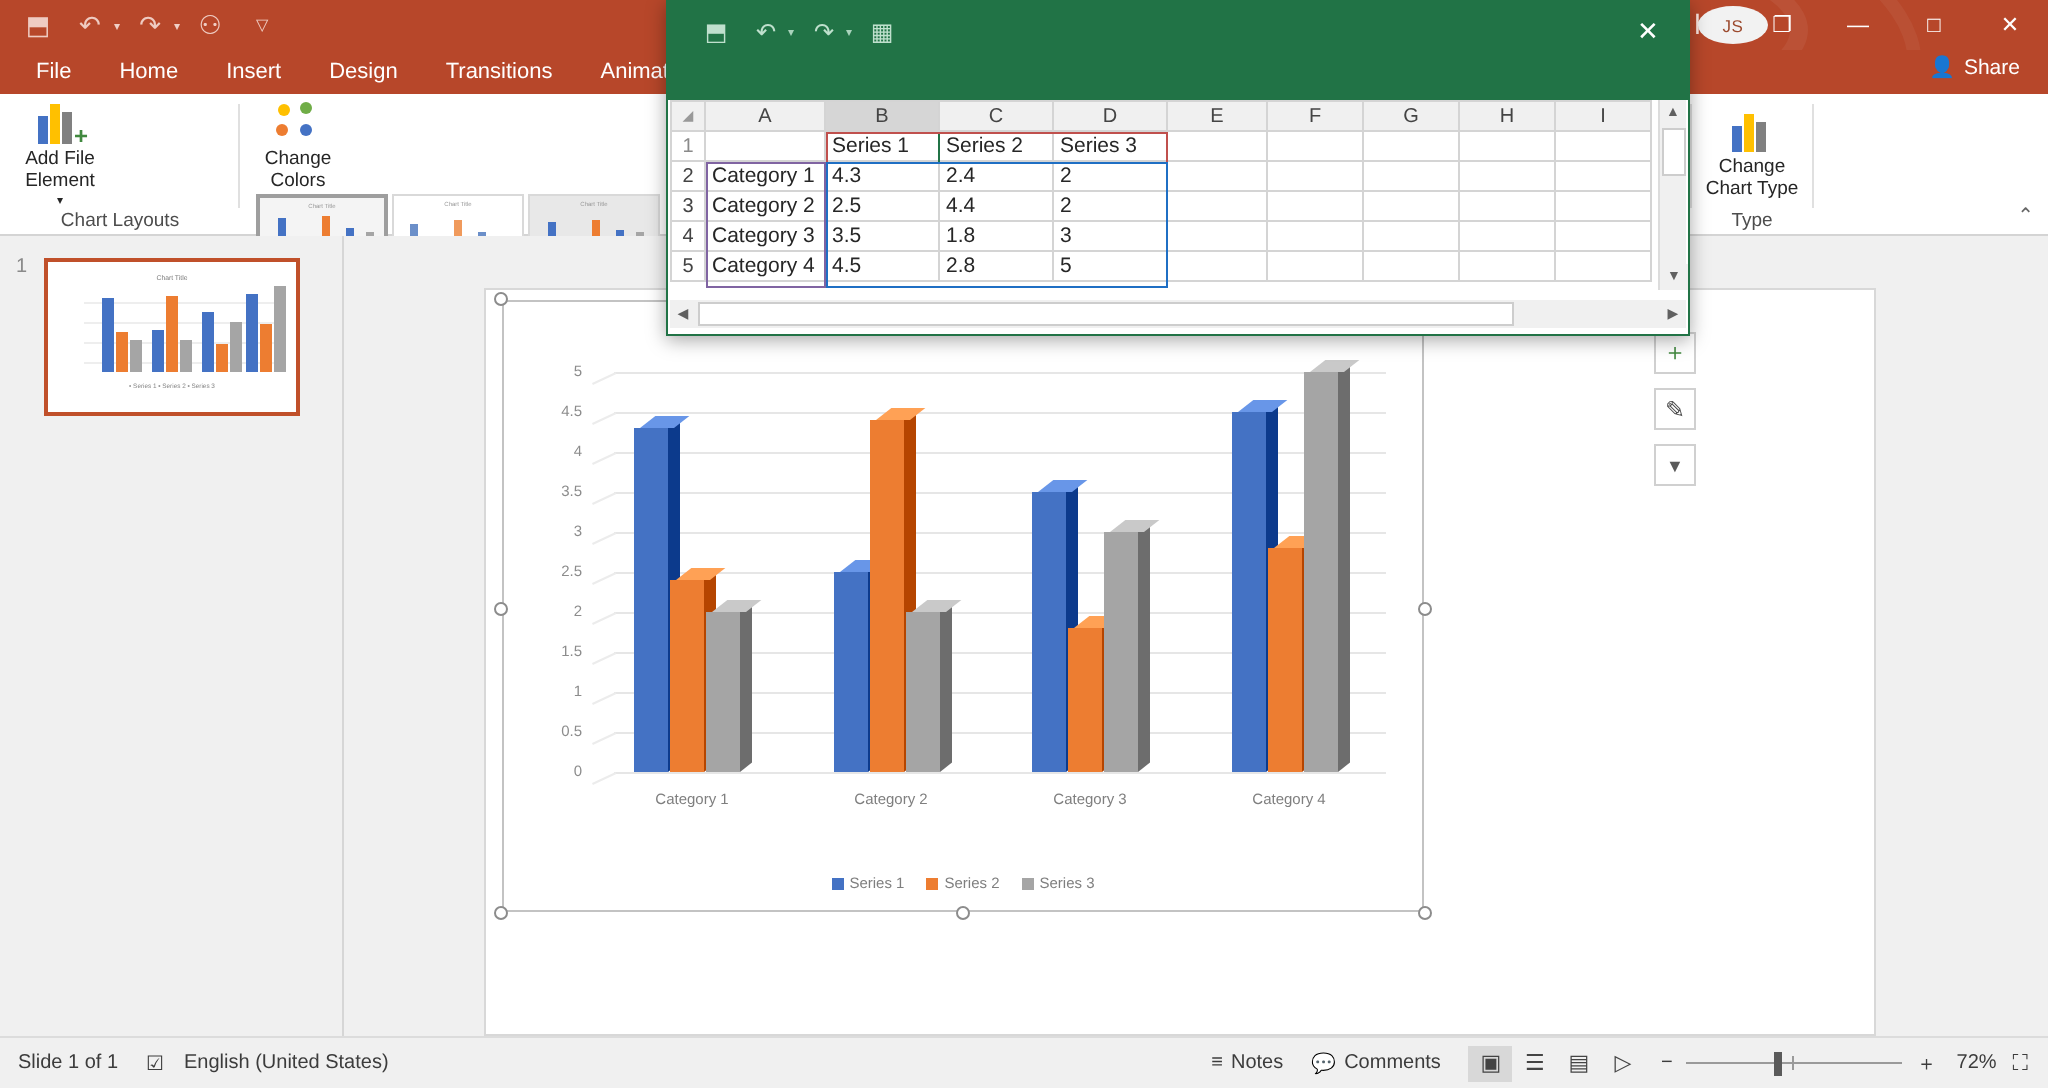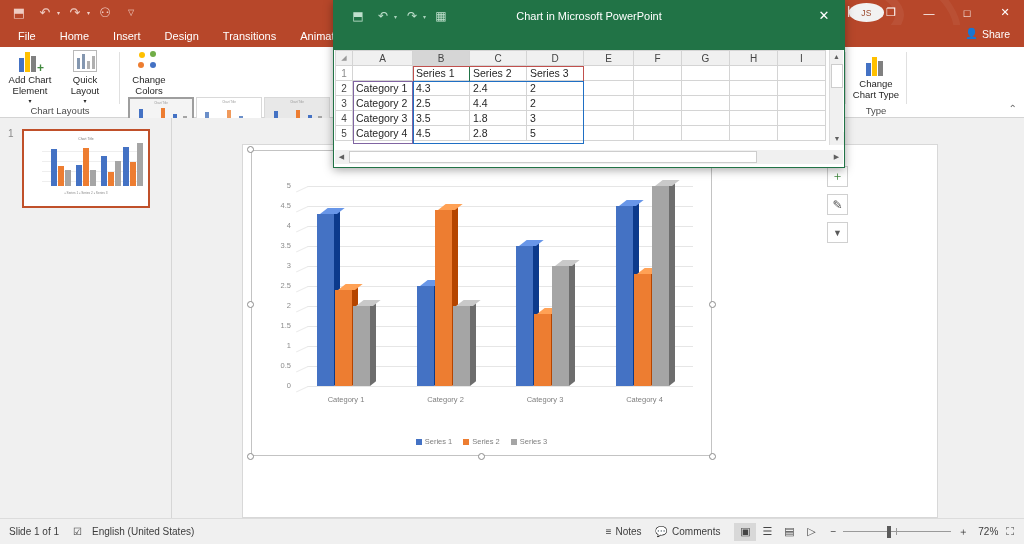--- a/index.html
+++ b/index.html
@@ -265,35 +265,22 @@
   <div class="rgroup" style="left:0;width:120px;">
     <div class="bigbtn" style="left:3px;">
       <span class="ico">
         <span class="minichart" style="width:26px;">
           <i style="left:2px;height:14px;background:#4472c4;"></i>
           <i style="left:8px;height:20px;background:#ffc000;"></i>
           <i style="left:14px;height:16px;background:#808080;"></i>
           <b style="position:absolute;right:-1px;bottom:-1px;color:#41893f;font-size:12px;line-height:10px;">+</b>
         </span>
       </span>
-      <span class="lbl">Add Chart
+      <span class="lbl">Add File
 Element</span>
-      <span class="dd">▾</span>
-    </div>
-    <div class="bigbtn" style="left:58px;">
-      <span class="ico">
-        <span style="display:inline-block;width:24px;height:22px;border:1px solid #b9b9b9;background:#fff;position:relative;">
-          <i style="position:absolute;left:3px;bottom:2px;width:3px;height:11px;background:#8497b0;"></i>
-          <i style="position:absolute;left:8px;bottom:2px;width:3px;height:15px;background:#8497b0;"></i>
-          <i style="position:absolute;left:13px;bottom:2px;width:3px;height:8px;background:#b0b0b0;"></i>
-          <i style="position:absolute;left:18px;bottom:2px;width:3px;height:13px;background:#b0b0b0;"></i>
-        </span>
-      </span>
-      <span class="lbl">Quick
-Layout</span>
       <span class="dd">▾</span>
     </div>
     <div class="glabel">Chart Layouts</div>
     <div class="gsep"></div>
   </div>
 
   <div class="rgroup" style="left:120px;width:740px;">
     <div class="bigbtn" style="left:2px;">
       <span class="ico">
         <span style="display:inline-block;position:relative;width:24px;height:22px;">
@@ -558,21 +545,20 @@
 <div id="xl">
   <div id="xl-title">
     <div id="xl-qat">
       <div class="b">⬒</div>
       <div class="b">↶</div>
       <span class="c">▾</span>
       <div class="b">↷</div>
       <span class="c">▾</span>
       <div class="b">▦</div>
     </div>
-    <div class="t">Chart in Microsoft PowerPoint</div>
     <div id="xl-close">✕</div>
   </div>
 
   <div id="grid">
     <table class="sheet">
       <thead>
           <tr>
             <th style="width: 17px; font-size: 7px; color: rgb(153, 153, 153);">◢</th>
             <th style="width: 60px;">A</th>
             <th style="width: 57px; background: rgb(214, 214, 214);">B</th>

